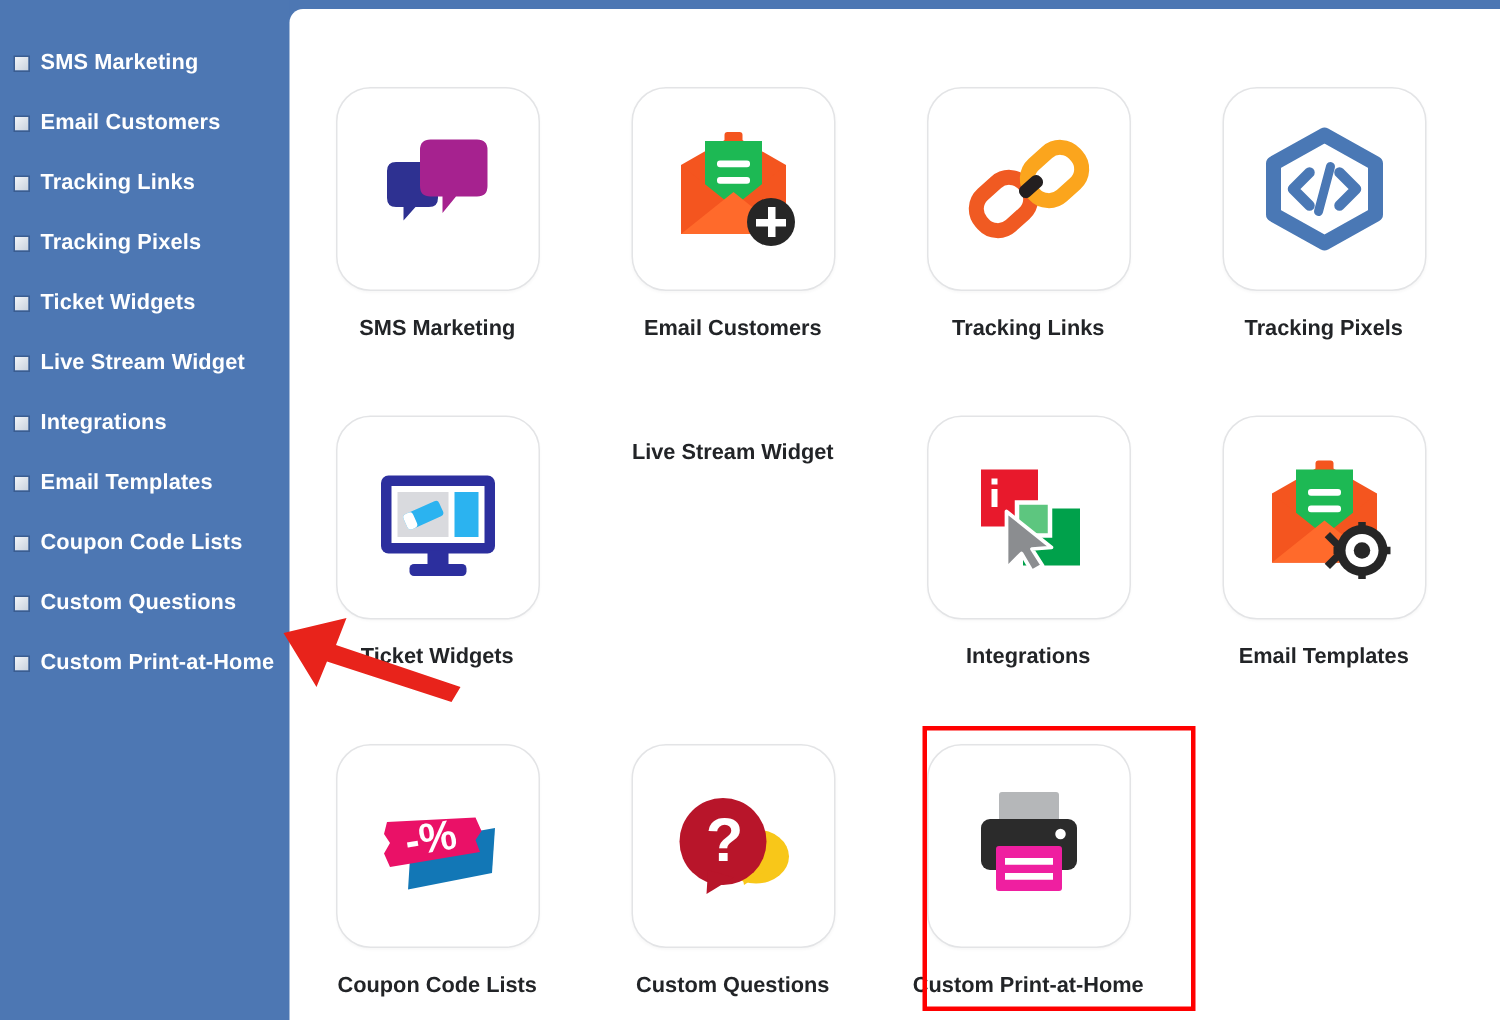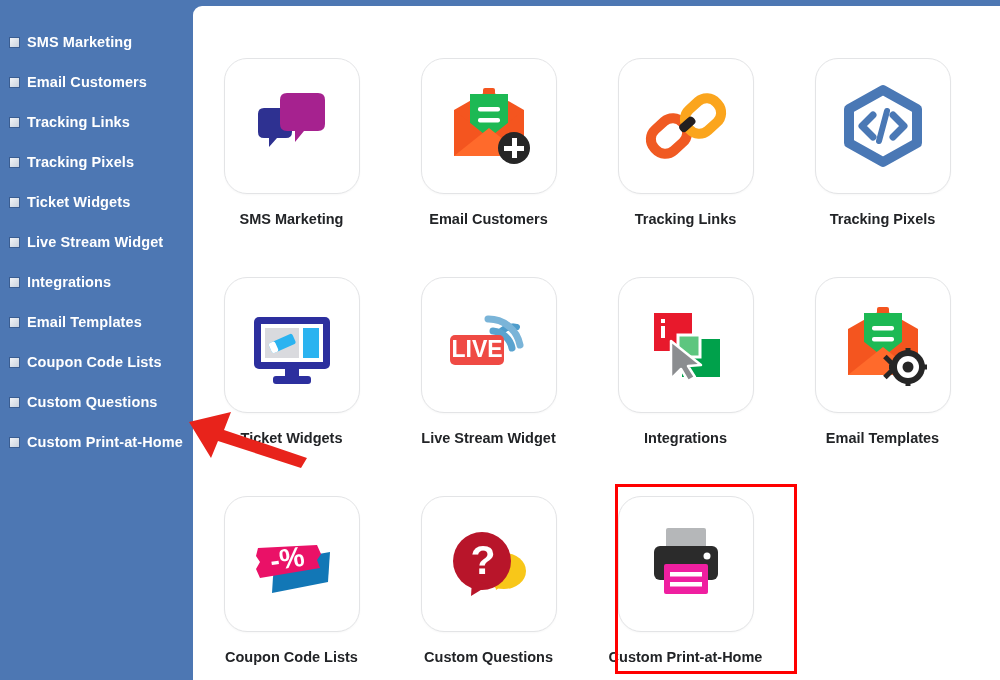--- a/index.html
+++ b/index.html
@@ -226,33 +226,20 @@
                   <rect x="25" y="41" width="26" height="11" rx="2.5" fill="#2bb3f0"></rect>
                   <rect x="25" y="41" width="7" height="11" rx="2.5" fill="#ffffff"></rect>
                 </g>
                 <rect x="41" y="70" width="14" height="11" fill="#2c2f9e"></rect>
                 <rect x="29" y="79" width="38" height="8" rx="3" fill="#2c2f9e"></rect>
               </svg>
             </div>
             <div class="tile-label">Ticket Widgets</div>
           </div>
           <div class="tile">
-            <div class="tile-card">
-              <svg class="icon-svg" width="96" height="96" viewBox="0 0 96 96">
-                <g fill="none" stroke-linecap="round">
-                  <path d="M58 36 a20 20 0 0 1 18 -6" stroke="#4e9ccb" stroke-width="6"></path>
-                  <path d="M55 46 a16 16 0 0 1 22 -14" stroke="#4e9ccb" stroke-width="6" transform="rotate(-12 66 39)"></path>
-                  <path d="M47 22 a32 32 0 0 1 32 26" stroke="#7ab4d8" stroke-width="7"></path>
-                  <path d="M52 34 a21 21 0 0 1 19 17" stroke="#5aa3cf" stroke-width="7"></path>
-                </g>
-                <circle cx="55" cy="46" r="5" fill="#2f6b93"></circle>
-                <rect x="9" y="38" width="54" height="30" rx="5" fill="#ef4a44"></rect>
-                <text x="36" y="60" font-family="Liberation Sans, sans-serif" font-size="23" font-weight="bold" fill="#ffffff" text-anchor="middle">LIVE</text>
-              </svg>
-            </div>
             <div class="tile-label">Live Stream Widget</div>
           </div>
           <div class="tile">
             <div class="tile-card">
               <svg class="icon-svg" width="96" height="96" viewBox="0 0 96 96">
                 <rect x="16" y="16" width="38" height="38" fill="#e8192c"></rect>
                 <rect x="23" y="22" width="4" height="4" fill="#fff"></rect>
                 <rect x="23" y="29" width="4" height="12" fill="#fff"></rect>
                 <rect x="44" y="42" width="38" height="38" fill="#00a14b"></rect>
                 <rect x="40" y="38" width="22" height="22" fill="#5dc67f" stroke="#ffffff" stroke-width="3"></rect>

